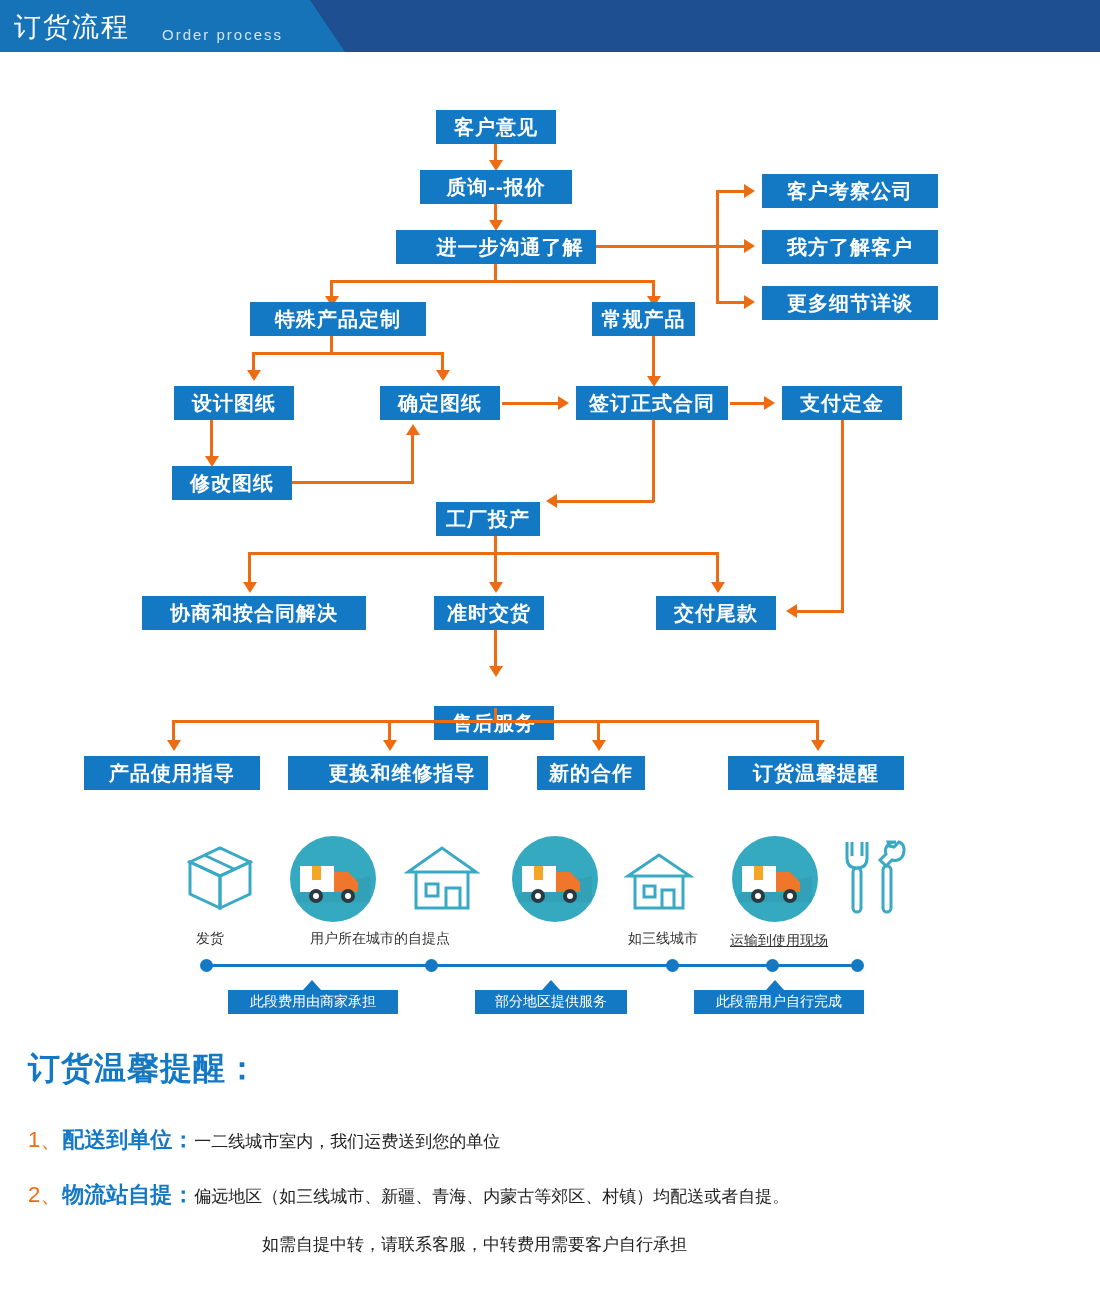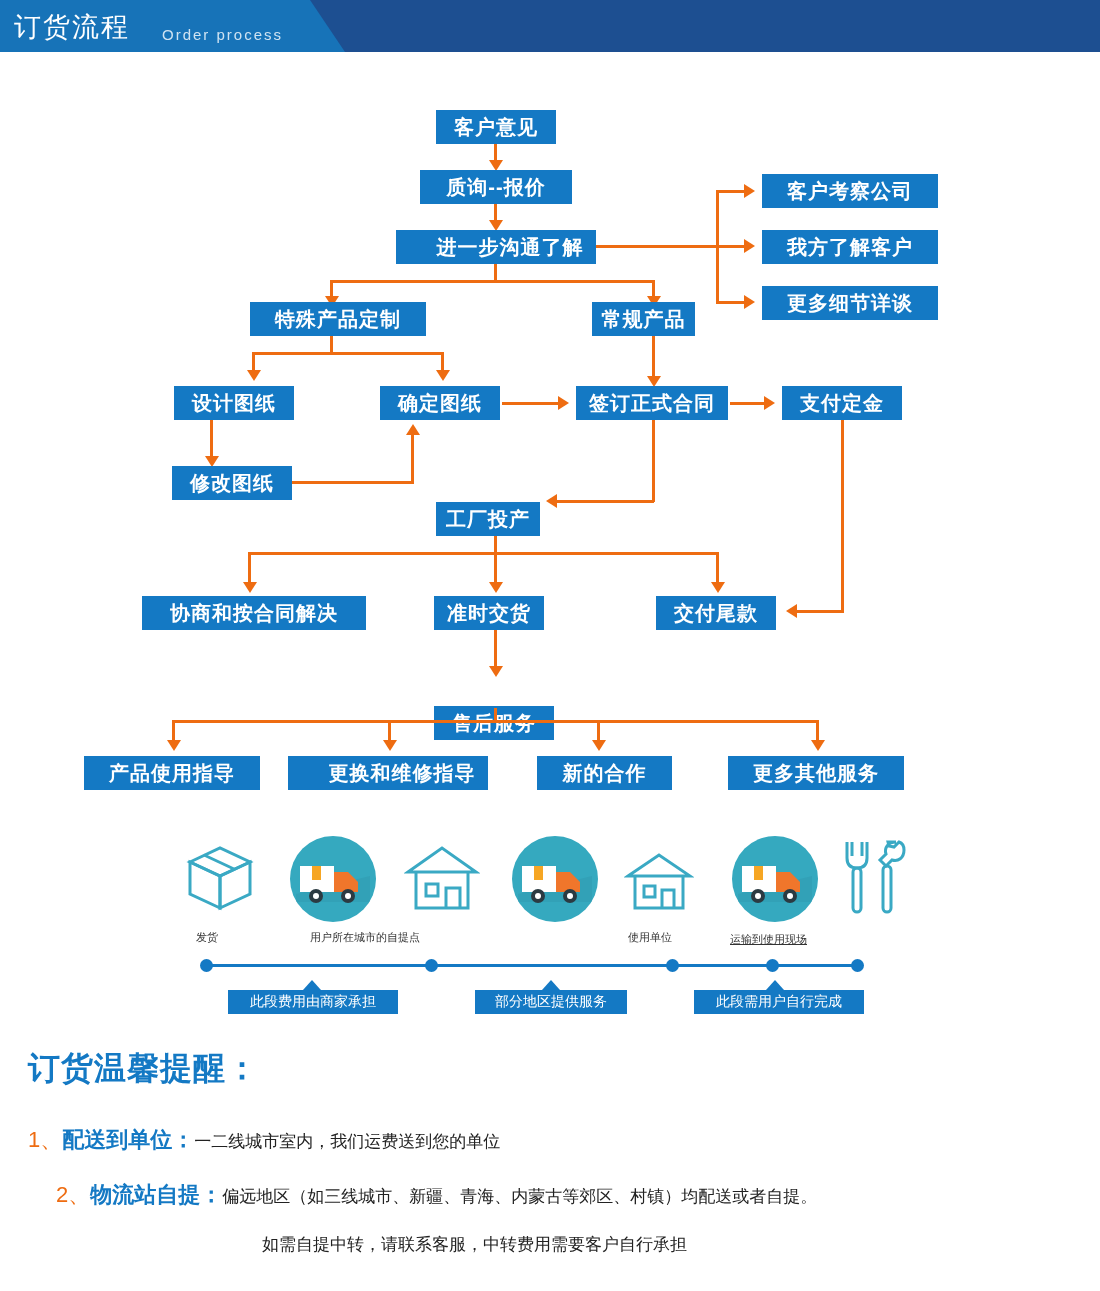--- a/index.html
+++ b/index.html
@@ -93,21 +93,21 @@
     border-top: 7px solid transparent;
     border-bottom: 7px solid transparent;
     border-right: 11px solid #ee6c11;
   }
 
   
   #logistics { position: absolute; left: 0; top: 820px; width: 1100px; height: 200px; }
   .ico { position: absolute; }
   .ico-caption {
     position: absolute;
-    font-size: 11px;
+    font-size: 14px;
     color: #333333;
     white-space: nowrap;
   }
   .timeline-line {
     position: absolute;
     height: 3px;
     background: #1479c4;
   }
   .dot {
     position: absolute;
@@ -277,22 +277,22 @@
   <div class="arrow arrow-down" style="left:167px; top:740px;"></div>
   <div class="ln lnv" style="left:388px; top:720px; height:22px;"></div>
   <div class="arrow arrow-down" style="left:383px; top:740px;"></div>
   <div class="ln lnv" style="left:597px; top:720px; height:22px;"></div>
   <div class="arrow arrow-down" style="left:592px; top:740px;"></div>
   <div class="ln lnv" style="left:816px; top:720px; height:22px;"></div>
   <div class="arrow arrow-down" style="left:811px; top:740px;"></div>
 
   <div class="node" style="left:84px; top:756px; width:176px;">产品使用指导</div>
   <div class="node" style="left:288px; top:756px; width:200px;padding-left:28px;">更换和维修指导</div>
-  <div class="node" style="left:537px; top:756px; width:135px;">新的合作</div>
-  <div class="node" style="left:728px; top:756px; width:176px;">更多其他服务</div>
+  <div class="node" style="left:537px; top:756px; width:108px;">新的合作</div>
+  <div class="node" style="left:728px; top:756px; width:176px;">订货温馨提醒</div>
 </div>
 
 <div id="logistics">
 
   <div class="ico" style="left:182px; top:20px;">
     <svg width="76" height="76" viewBox="0 0 76 76">
       <polygon points="8,22 38,8 68,22 38,36" fill="none" stroke="#3aa9c4" stroke-width="3"></polygon>
       <polygon points="8,22 38,36 38,68 8,54" fill="none" stroke="#3aa9c4" stroke-width="3"></polygon>
       <polygon points="68,22 38,36 38,68 68,54" fill="none" stroke="#3aa9c4" stroke-width="3"></polygon>
       <line x1="22" y1="15" x2="52" y2="29" stroke="#3aa9c4" stroke-width="3"></line>
@@ -341,21 +341,21 @@
   </div>
 
   <div class="ico" style="left:624px; top:30px;">
     <svg width="70" height="64" viewBox="0 0 70 64">
       <polygon points="4,26 35,5 66,26" fill="none" stroke="#3aa9c4" stroke-width="3"></polygon>
       <path d="M11 26 L11 58 L59 58 L59 26" fill="none" stroke="#3aa9c4" stroke-width="3"></path>
       <rect x="20" y="36" width="11" height="11" fill="none" stroke="#3aa9c4" stroke-width="3"></rect>
       <path d="M38 58 L38 40 L50 40 L50 58" fill="none" stroke="#3aa9c4" stroke-width="3"></path>
     </svg>
   </div>
-  <div class="ico-caption" style="left:628px; top:110px;">使用单位</div>
+  <div class="ico-caption" style="left:628px; top:110px;">如三线城市</div>
 
   <div class="ico" style="left:728px; top:12px;">
     <svg width="94" height="94" viewBox="0 0 94 94">
       <circle cx="47" cy="47" r="43" fill="#35a9bf"></circle>
       <path d="M10 62 L84 44 L84 70 L10 70 Z" fill="#2e93a8" opacity="0.35"></path>
       <rect x="14" y="34" width="34" height="26" fill="#ffffff"></rect>
       <path d="M48 40 L62 40 L72 50 L72 60 L48 60 Z" fill="#f0762b"></path>
       <rect x="26" y="34" width="9" height="14" fill="#f6a623"></rect>
       <polygon points="26,48 30.5,44 35,48" fill="#f6a623"></polygon>
       <circle cx="30" cy="64" r="7" fill="#2b3a42"></circle>
@@ -392,18 +392,18 @@
   <div class="tag" style="left:694px; top:170px; width:170px;">此段需用户自行完成</div>
 </div>
 
 <div id="notes">
   <div class="notes-title">订货温馨提醒：</div>
 
   <div class="note-row" style="left:28px; top:90px;">
     <span class="note-num">1、</span><span class="note-key">配送到单位</span><span class="note-key">：</span><span class="note-val">一二线城市室内，我们运费送到您的单位</span>
   </div>
 
-  <div class="note-row" style="left:28px; top:145px;margin-left:28px;">
+  <div class="note-row" style="left:28px; top:145px;">
     <span class="note-num">2、</span><span class="note-key">物流站自提</span><span class="note-key">：</span><span class="note-val">偏远地区（如三线城市、新疆、青海、内蒙古等郊区、村镇）均配送或者自提。</span>
   </div>
 
   <div class="note-sub" style="left:262px; top:198px;">如需自提中转，请联系客服，中转费用需要客户自行承担</div>
 </div>
 
 </body></html>

